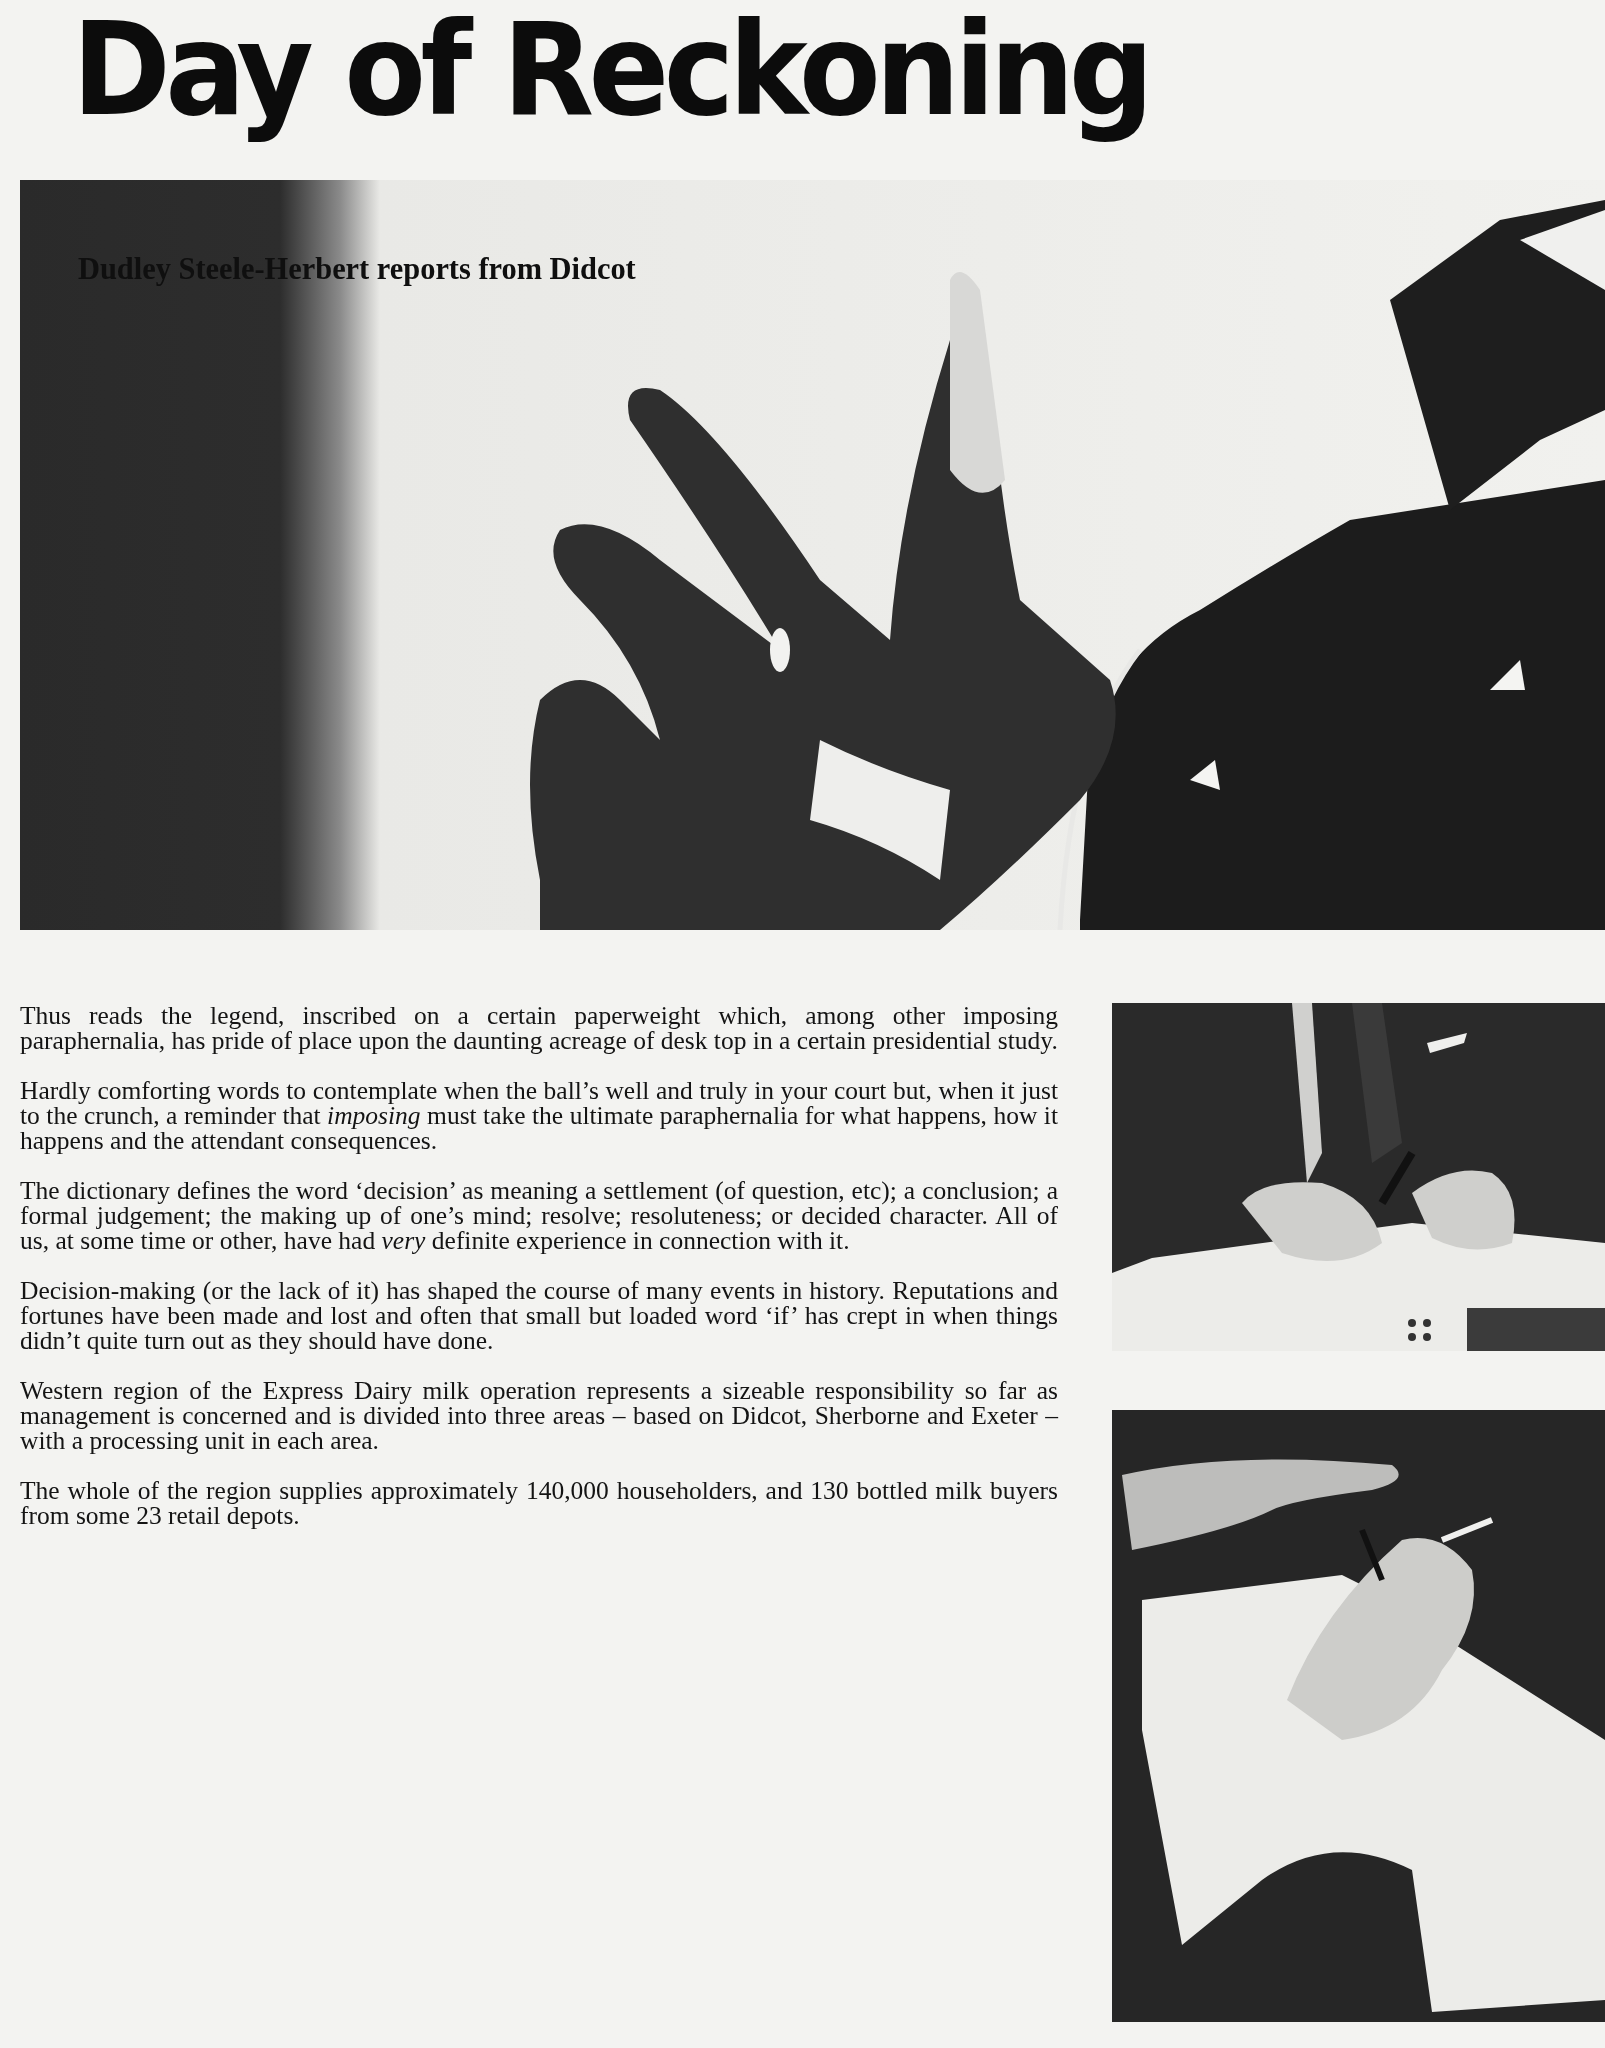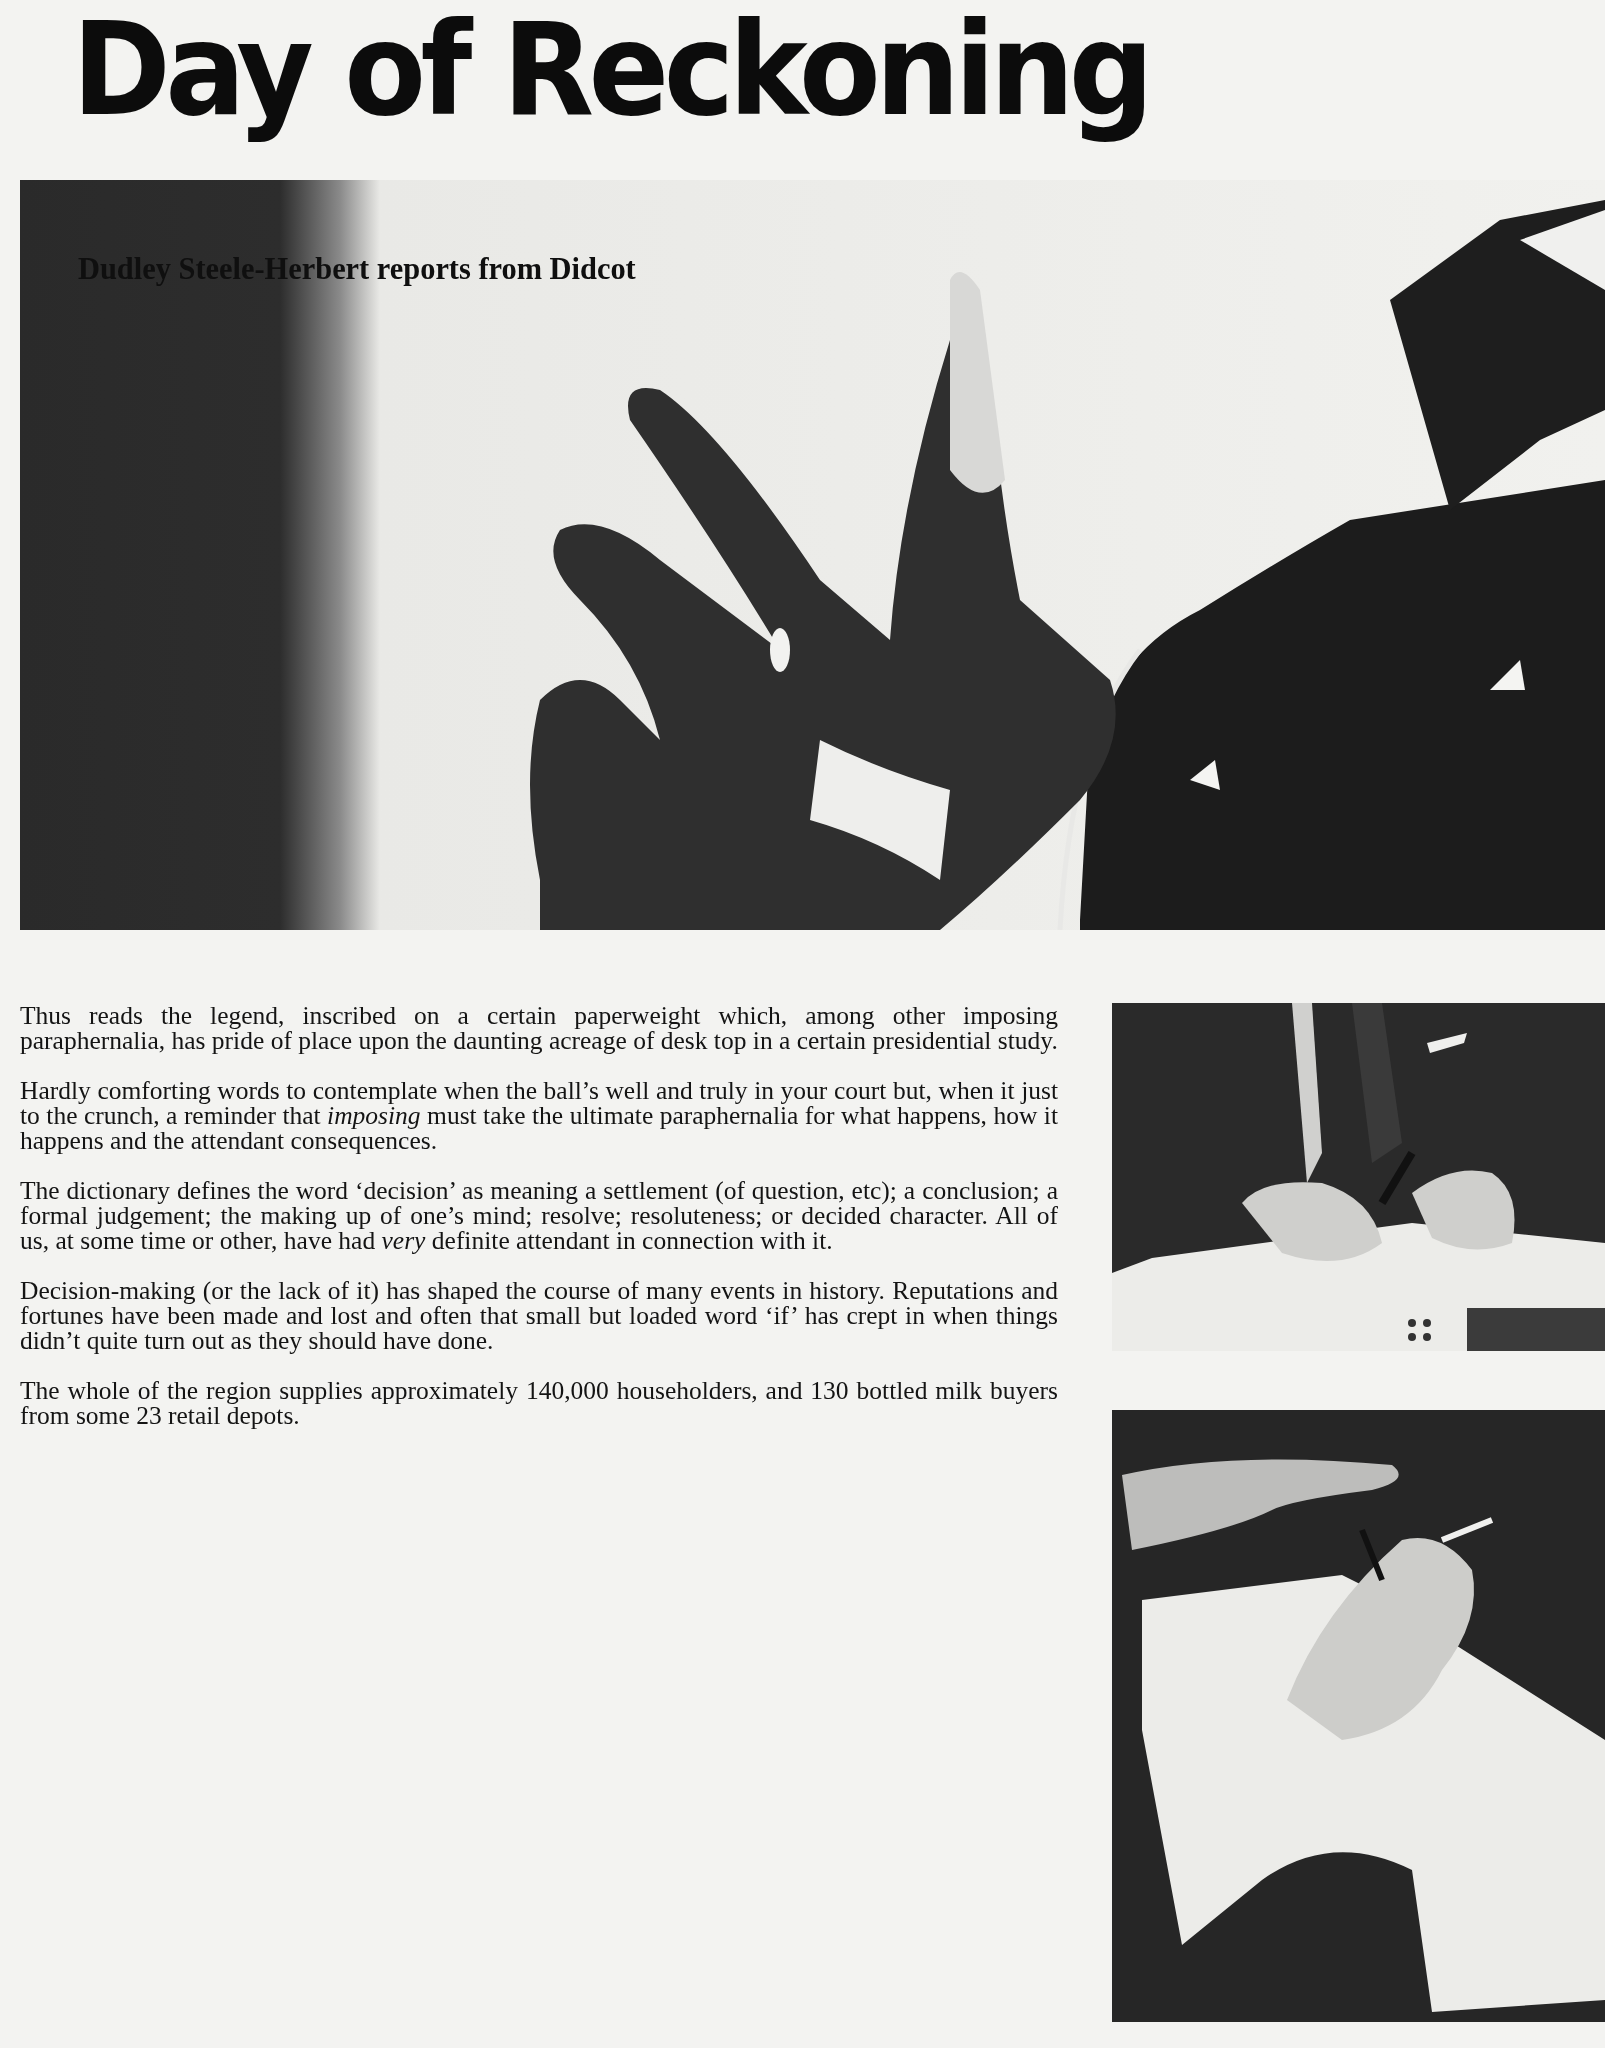--- a/index.html
+++ b/index.html
@@ -64,22 +64,23 @@
     <ellipse cx="760" cy="470" rx="10" ry="22" fill="#f2f2f0"></ellipse>
     <path d="M800 560 Q860 590 930 610 L920 700 Q860 660 790 640 Z" fill="#eeeeec"></path>
   </svg>
 </div>
 
 <div class="byline">Dudley Steele-Herbert reports from Didcot</div>
 
 <div class="body-text">
   <p>Thus reads the legend, inscribed on a certain paperweight which, among other imposing paraphernalia, has pride of place upon the daunting acreage of desk top in a certain presidential study.</p>
   <p><span>Hardly comforting words to contemplate when the ball’s well and truly in your court but, when it just to the crunch, a reminder that </span><em>imposing</em><span> must take the ultimate paraphernalia for what happens, how it happens and the attendant consequences.</span></p>
-  <p><span>The dictionary defines the word ‘decision’ as meaning a settlement (of question, etc); a conclusion; a formal judgement; the making up of one’s mind; resolve; resoluteness; or decided character. All of us, at some time or other, have had </span><em>very</em><span> definite attendant in connection with it.</span></p>
+  <p><span>The dictionary defines the word ‘decision’ as meaning a settlement (of question, etc); a conclusion; a formal judgement; the making up of one’s mind; resolve; resoluteness; or decided character. All of us, at some time or other, have had </span><em>very</em><span> definite experience in connection with it.</span></p>
   <p>Decision-making (or the lack of it) has shaped the course of many events in history. Reputations and fortunes have been made and lost and often that small but loaded word ‘if’ has crept in when things didn’t quite turn out as they should have done.</p>
+  <p>Western region of the Express Dairy milk operation represents a sizeable responsibility so far as management is concerned and is divided into three areas – based on Didcot, Sherborne and Exeter – with a processing unit in each area.</p>
   <p>The whole of the region supplies approximately 140,000 householders, and 130 bottled milk buyers from some 23 retail depots.</p>
 </div>
 
 <div class="photo photo1">
   <svg width="493" height="348" viewBox="0 0 493 348">
     <rect width="493" height="348" fill="#2a2a2a"></rect>
     <path d="M180 0 L200 0 L210 150 L195 180 Z" fill="#d0d0ce"></path>
     <path d="M240 0 L270 0 L290 140 L260 160 Z" fill="#3a3a3a"></path>
     <path d="M315 40 L355 30 L352 40 L318 50 Z" fill="#efefed"></path>
     <path d="M0 270 L40 255 L300 220 L493 240 L493 348 L0 348 Z" fill="#ecece9"></path>

